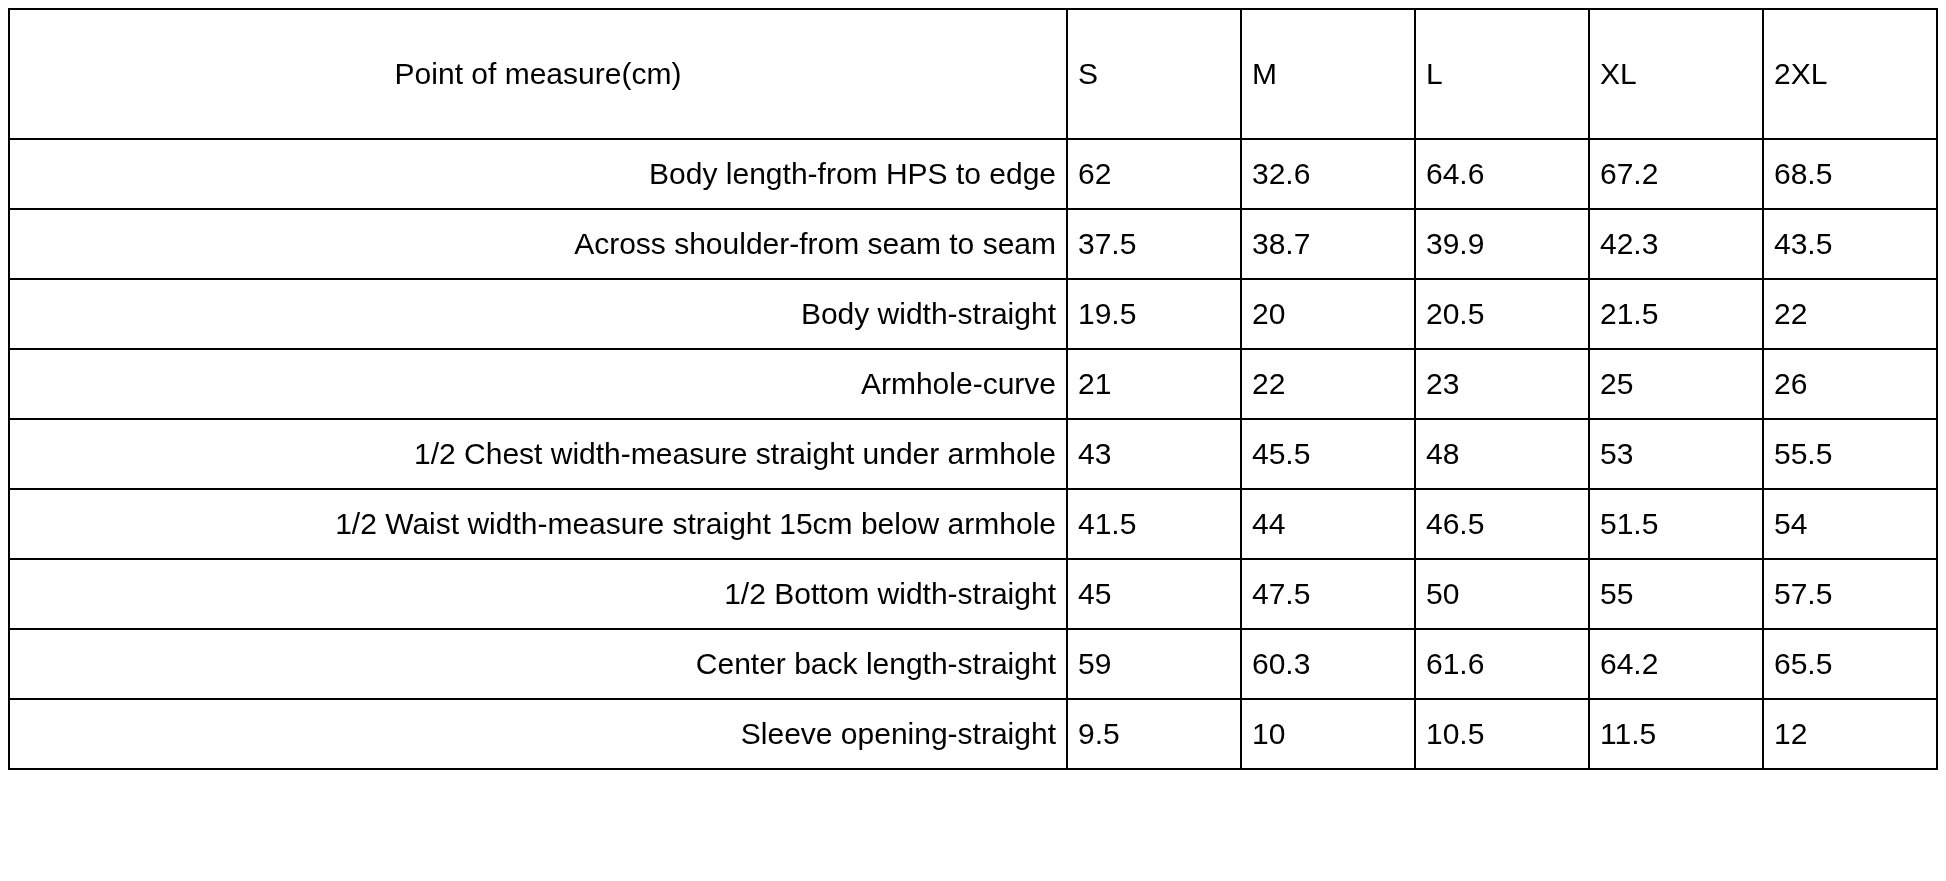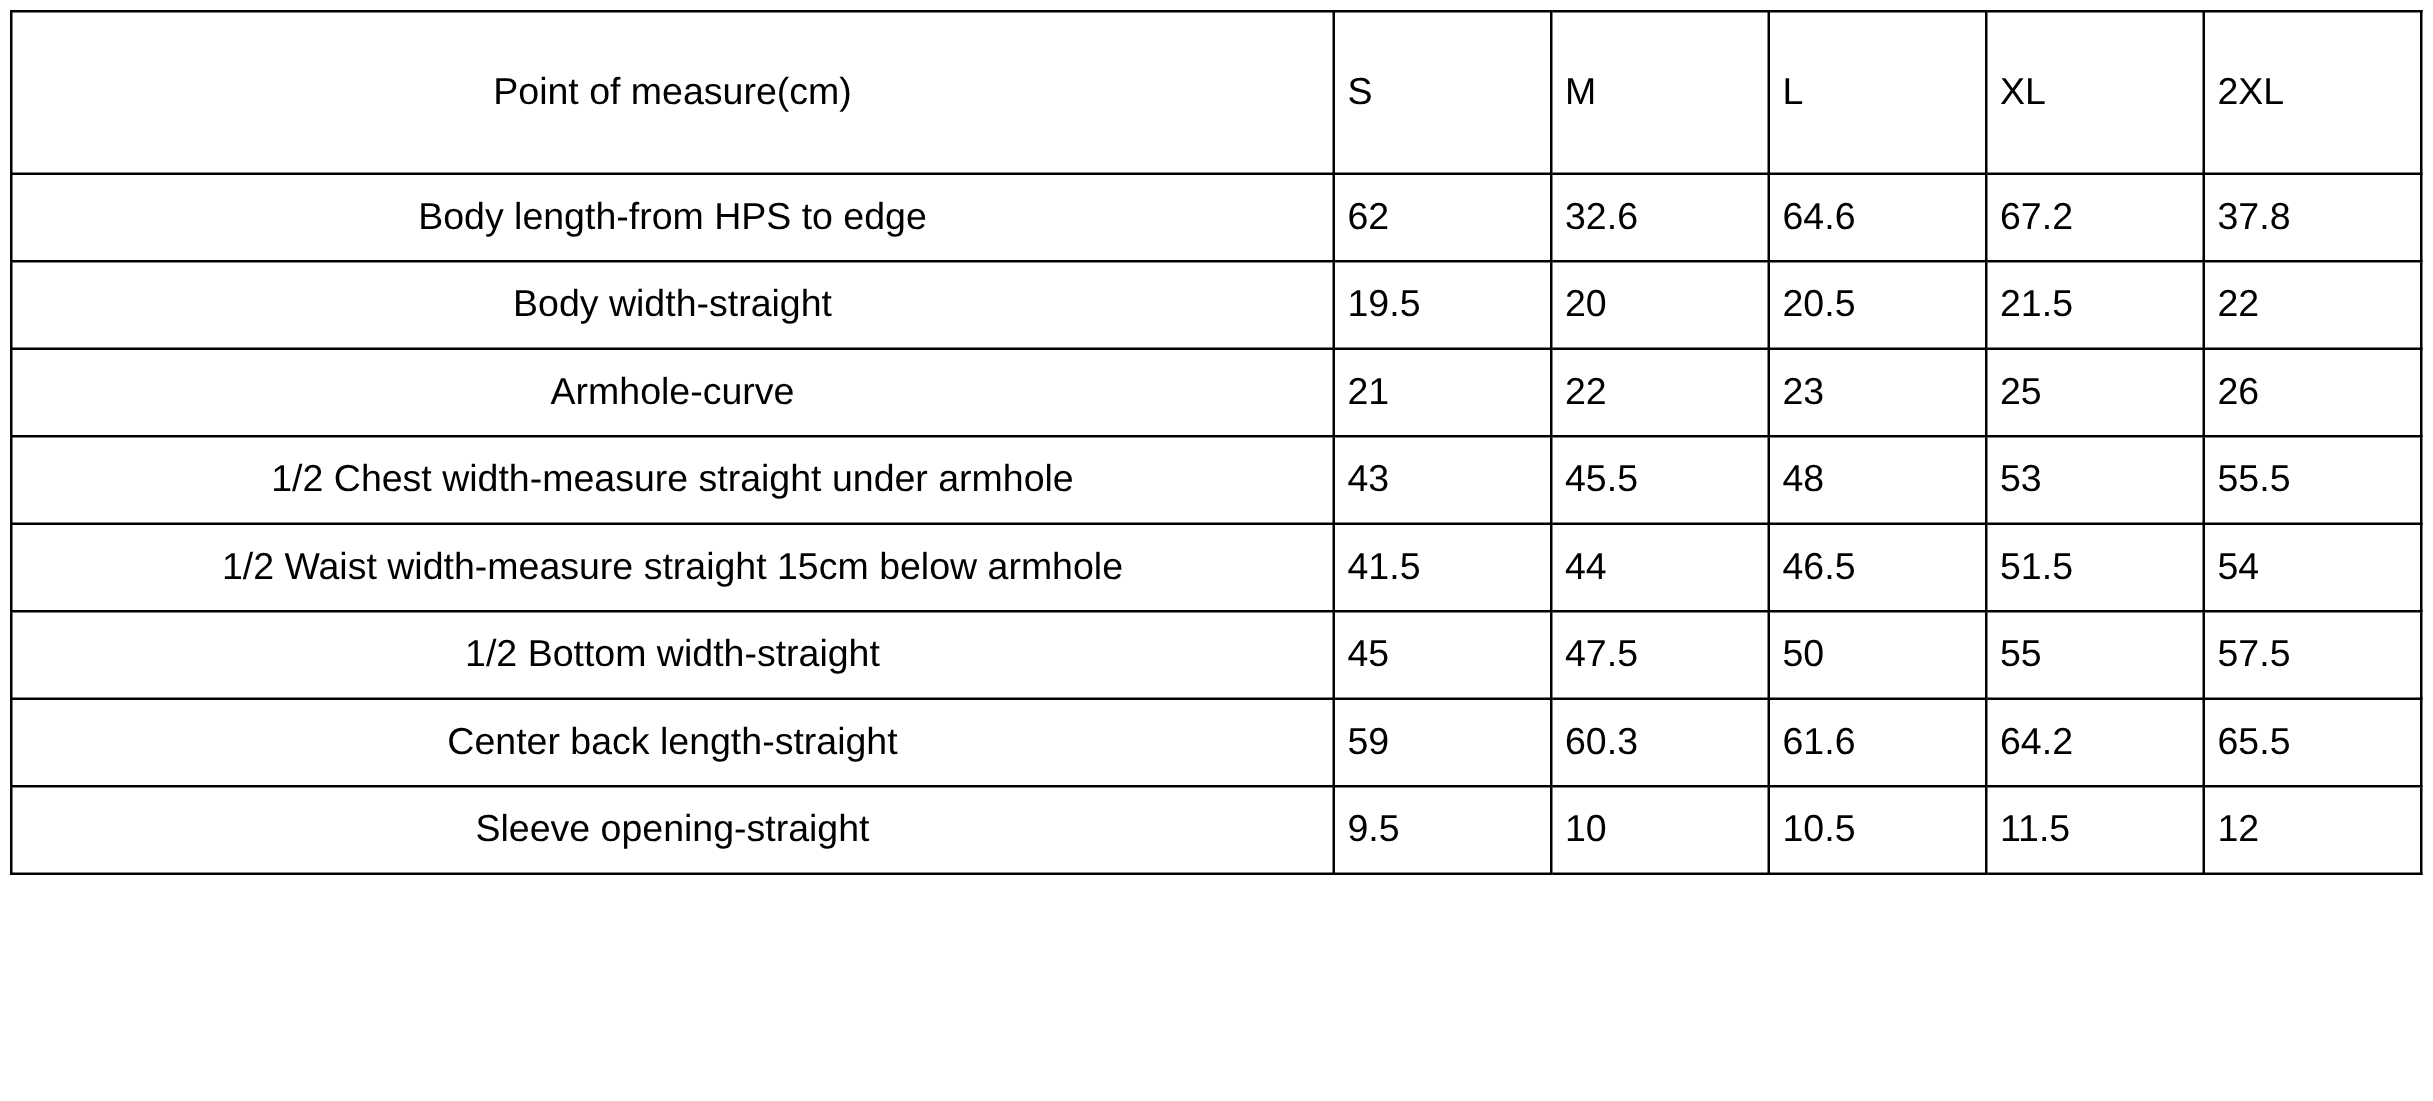--- a/index.html
+++ b/index.html
@@ -49,21 +49,21 @@
     text-align: center;
   }
   table.size-chart thead th.head-size {
     text-align: left;
   }
   table.size-chart tbody td {
     height: 68px;
     text-align: left;
   }
   table.size-chart tbody td.row-label {
-    text-align: center;
+    text-align: right;
   }
 </style>
 </head>
 <body>
 
 <div class="sheet">
   <table class="size-chart">
     <colgroup>
       <col class="c-label">
       <col class="c-size">
@@ -82,21 +82,29 @@
         <th class="head-size">2XL</th>
       </tr>
     </thead>
     <tbody>
       <tr>
         <td class="row-label">Body  length-from HPS to edge</td>
         <td>62</td>
         <td>32.6</td>
         <td>64.6</td>
         <td>67.2</td>
-        <td>37.8</td>
+        <td>68.5</td>
+      </tr>
+      <tr>
+        <td class="row-label">Across shoulder-from seam to seam</td>
+        <td>37.5</td>
+        <td>38.7</td>
+        <td>39.9</td>
+        <td>42.3</td>
+        <td>43.5</td>
       </tr>
       <tr>
         <td class="row-label">Body width-straight</td>
         <td>19.5</td>
         <td>20</td>
         <td>20.5</td>
         <td>21.5</td>
         <td>22</td>
       </tr>
       <tr>

